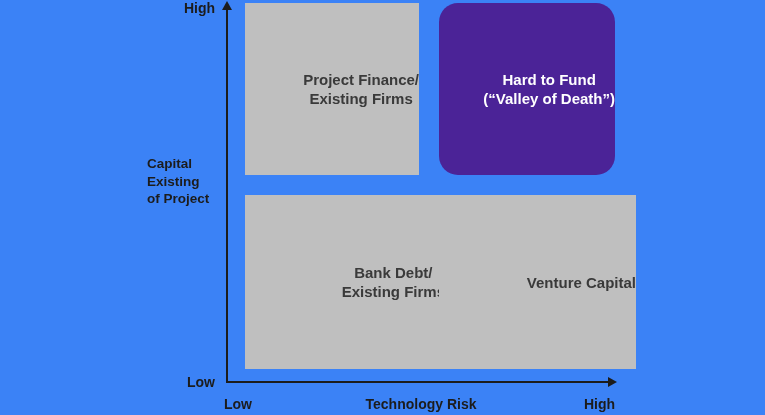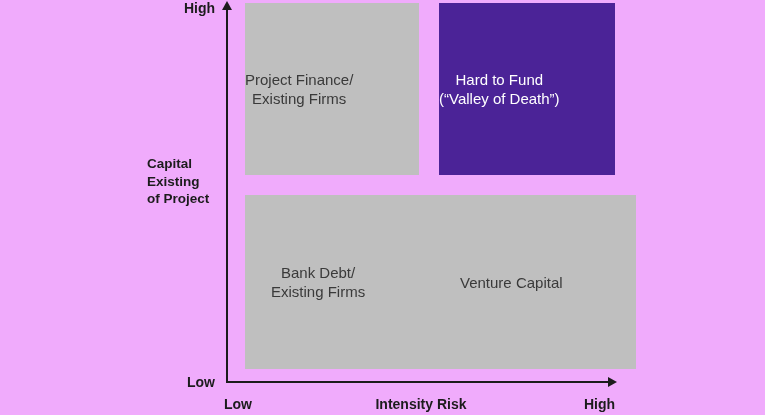--- a/index.html
+++ b/index.html
@@ -5,21 +5,21 @@
   html, body {
     margin: 0;
     padding: 0;
     background: #ffffff;
     font-family: "Liberation Sans", sans-serif;
   }
   .canvas {
     position: relative;
     width: 765px;
     height: 415px;
-    background: #f0abfc;
+    background: #3b82f6;
     overflow: hidden;
   }
 
   
   .y-axis-line {
     position: absolute;
     left: 226px;
     top: 9px;
     width: 2px;
     height: 374px;
@@ -86,29 +86,29 @@
     font-weight: 700;
     line-height: 17.5px;
     white-space: pre-line;
   }
 
   
   .quadrant {
     position: absolute;
     display: flex;
     align-items: center;
-    justify-content: flex-start;
+    justify-content: flex-end;
     text-align: center;
     font-size: 15px;
-    font-weight: 400;
+    font-weight: 700;
     line-height: 19px;
   }
   .quadrant .quadrant-label { white-space: pre-line; }
   .q-top-left     { left: 245px; top: 3px;   width: 174px; height: 172px; }
-  .q-top-right    { left: 439px; top: 3px;   width: 176px; height: 172px; }
+  .q-top-right    { left: 439px; top: 3px;   width: 176px; height: 172px; border-radius: 19px; }
   .q-bottom-left  { left: 245px; top: 195px; width: 174px; height: 174px; padding-left: 26px; }
   .q-bottom-right { left: 439px; top: 195px; width: 176px; height: 174px; }
 </style>
 </head>
 <body>
 
 <div class="canvas">
 
   <div class="y-axis-line"></div>
   <div class="y-axis-arrowhead"></div>
@@ -116,21 +116,21 @@
   <div class="x-axis-arrowhead"></div>
 
   <div class="tick y-tick-high">High</div>
   <div class="tick y-tick-low">Low</div>
   <div class="tick x-tick-low">Low</div>
   <div class="tick x-tick-high">High</div>
 
   <div class="y-axis-title">Capital
 Existing
 of Project</div>
-  <div class="x-axis-title">Intensity Risk</div>
+  <div class="x-axis-title">Technology Risk</div>
 
   <div class="quadrant q-top-left" style="background: rgb(191, 191, 191); color: rgb(58, 58, 58);">
     <span class="quadrant-label">Project Finance/
 Existing Firms</span>
   </div>
   <div class="quadrant q-top-right" style="background: rgb(75, 35, 151); color: rgb(255, 255, 255);">
     <span class="quadrant-label">Hard to Fund
 (“Valley of Death”)</span>
   </div>
   <div class="quadrant q-bottom-left" style="background: rgb(191, 191, 191); color: rgb(58, 58, 58);">

